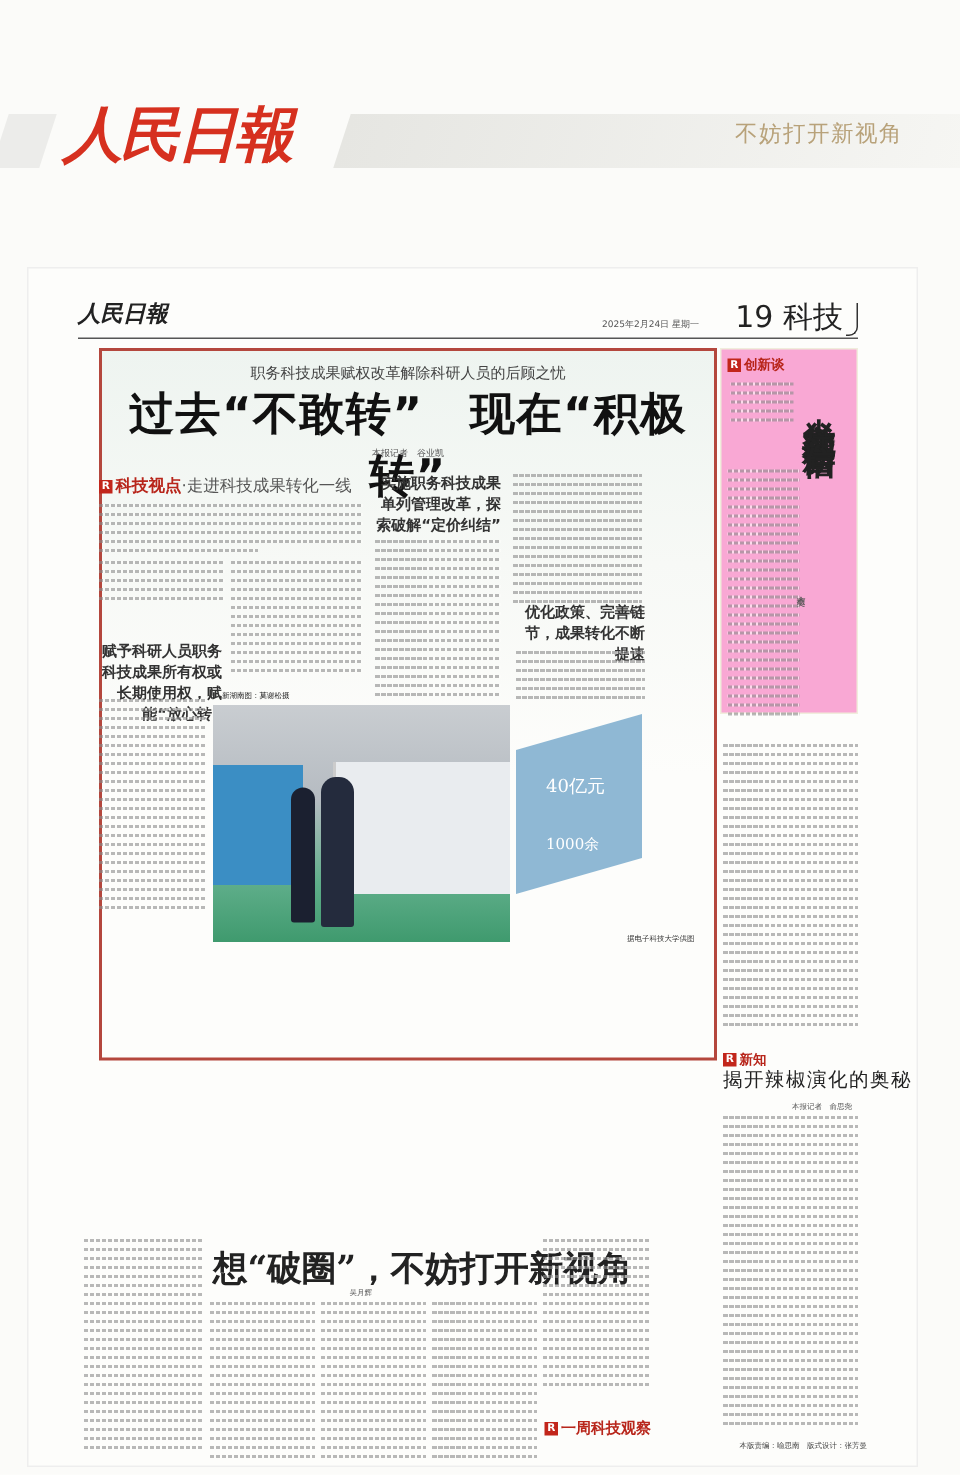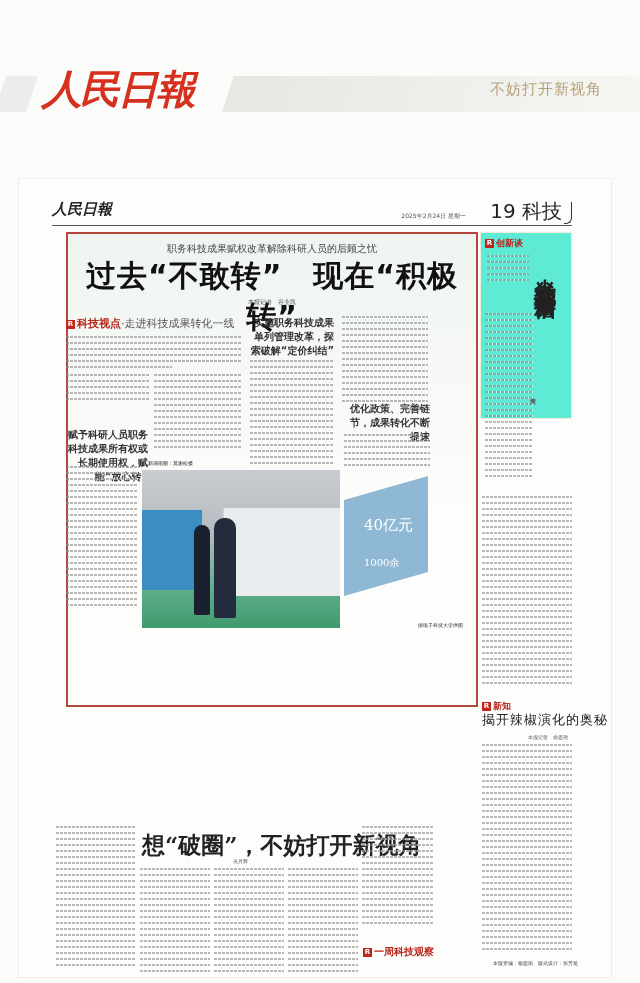--- a/index.html
+++ b/index.html
@@ -33,21 +33,21 @@
 
   .teal-panel { position: absolute; background: #8fc8bb; }
   .blue-panel { position: absolute; background: #8fb8d4; }
   .photo { position: absolute; left: 142px; top: 470px; width: 198px; height: 158px; background: linear-gradient(180deg,#c9cdd1 0%,#b5bbc1 40%,#5fae8a 75%,#3f9a6e 100%); overflow: hidden; }
   .photo .machine { position: absolute; left: 0; top: 40px; width: 60px; height: 80px; background: #3b8ec4; }
   .photo .cabinet { position: absolute; left: 80px; top: 38px; width: 118px; height: 88px; background: #e9ecef; border-left: 2px solid #ccc; }
   .photo .person1 { position: absolute; left: 52px; top: 55px; width: 16px; height: 90px; background: #1b2030; border-radius: 8px 8px 2px 2px; }
   .photo .person2 { position: absolute; left: 72px; top: 48px; width: 22px; height: 100px; background: #242b3d; border-radius: 10px 10px 2px 2px; }
   .photo-caption { position: absolute; left: 148px; top: 460px; font-size: 5px; color: #222; }
 
-  .right-col { position: absolute; left: 480px; top: 232px; width: 92px; height: 187px; background: #5eead4; border: 1px solid #f0eddc; }
+  .right-col { position: absolute; left: 480px; top: 232px; width: 92px; height: 244px; background: #f9a8d4; border: 1px solid #f0eddc; }
   .right-col .vtitle { position: absolute; right: 10px; top: 28px; writing-mode: vertical-rl; font-size: 22px; font-weight: bold; color: #222; letter-spacing: 2px; font-family: "DejaVu Serif", serif; }
   .right-col .vauthor { position: absolute; right: 34px; top: 160px; writing-mode: vertical-rl; font-size: 6px; color: #555; }
 
   .chili-tag { position: absolute; left: 482px; top: 700px; font-size: 9px; }
   .chili-title { position: absolute; left: 482px; top: 711px; font-family: "DejaVu Sans", sans-serif; font-size: 13px; color: #222; letter-spacing: 1px; }
   .chili-byline { position: absolute; left: 528px; top: 734px; font-size: 5px; color: #555; }
 
   .bottom-title { position: absolute; left: 142px; top: 830px; font-family: "DejaVu Serif", serif; font-weight: bold; font-size: 23px; color: #222; }
   .bottom-byline { position: absolute; left: 233px; top: 858px; font-size: 5px; color: #555; }
   .weekly-tag { position: absolute; left: 363px; top: 945px; font-size: 10px; }
@@ -196,21 +196,21 @@
     <span></span>
     <span></span>
     <span></span>
     <span></span>
 </div>
 
 <div class="teal-panel" style="left:144px;top:520px;width:96px;height:56px;clip-path:polygon(0 0,100% 40%,100% 100%,0 100%);"></div>
 <div class="teal-panel" style="left:246px;top:580px;width:94px;height:48px;clip-path:polygon(0 0,100% 0,100% 100%,0 60%);opacity:.8"></div>
 
 <div class="blue-panel" style="left:344px;top:476px;width:84px;height:120px;clip-path:polygon(0 20%,100% 0,100% 80%,0 100%);">
-  <div style="position:absolute;left:20px;top:40px;font-size:15px;color:#fff;">40亿元</div>
+  <div style="position:absolute;left:20px;top:40px;font-size:12px;color:#fff;">40亿元</div>
   <div style="position:absolute;left:20px;top:80px;font-size:10px;color:#fff;">1000余</div>
 </div>
 
 <div class="photo-caption">新湖南图：莫谢松摄</div>
 <div class="photo">
   <div class="machine"></div>
   <div class="cabinet"></div>
   <div class="person1"></div>
   <div class="person2"></div>
 </div>

